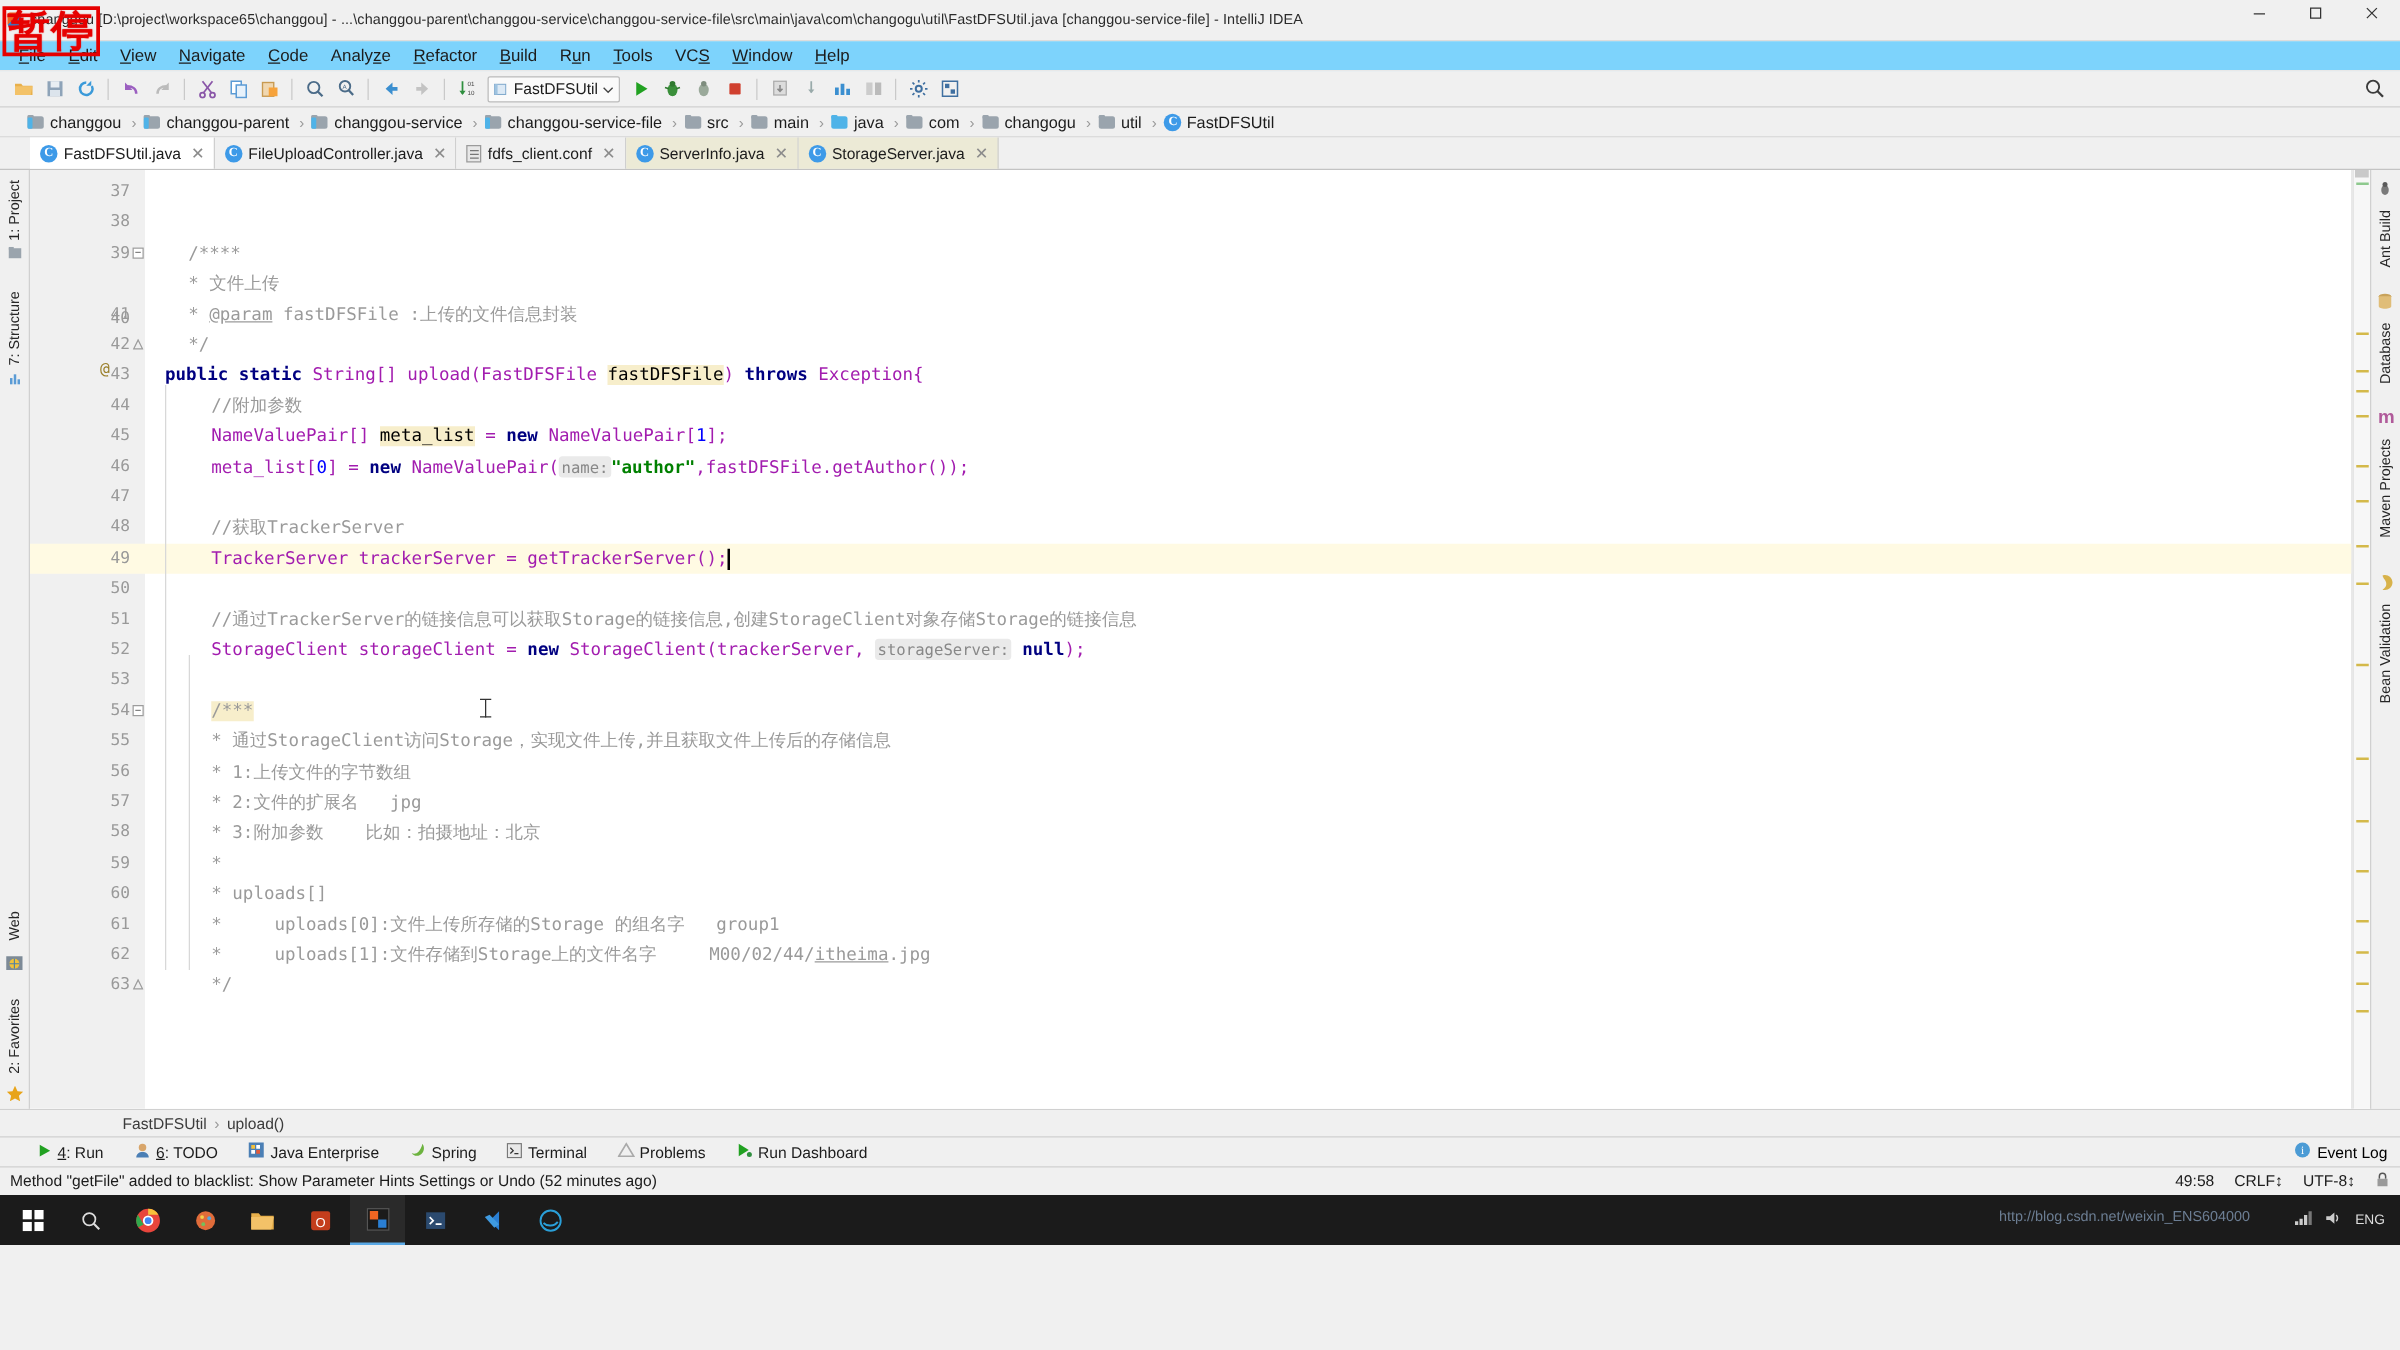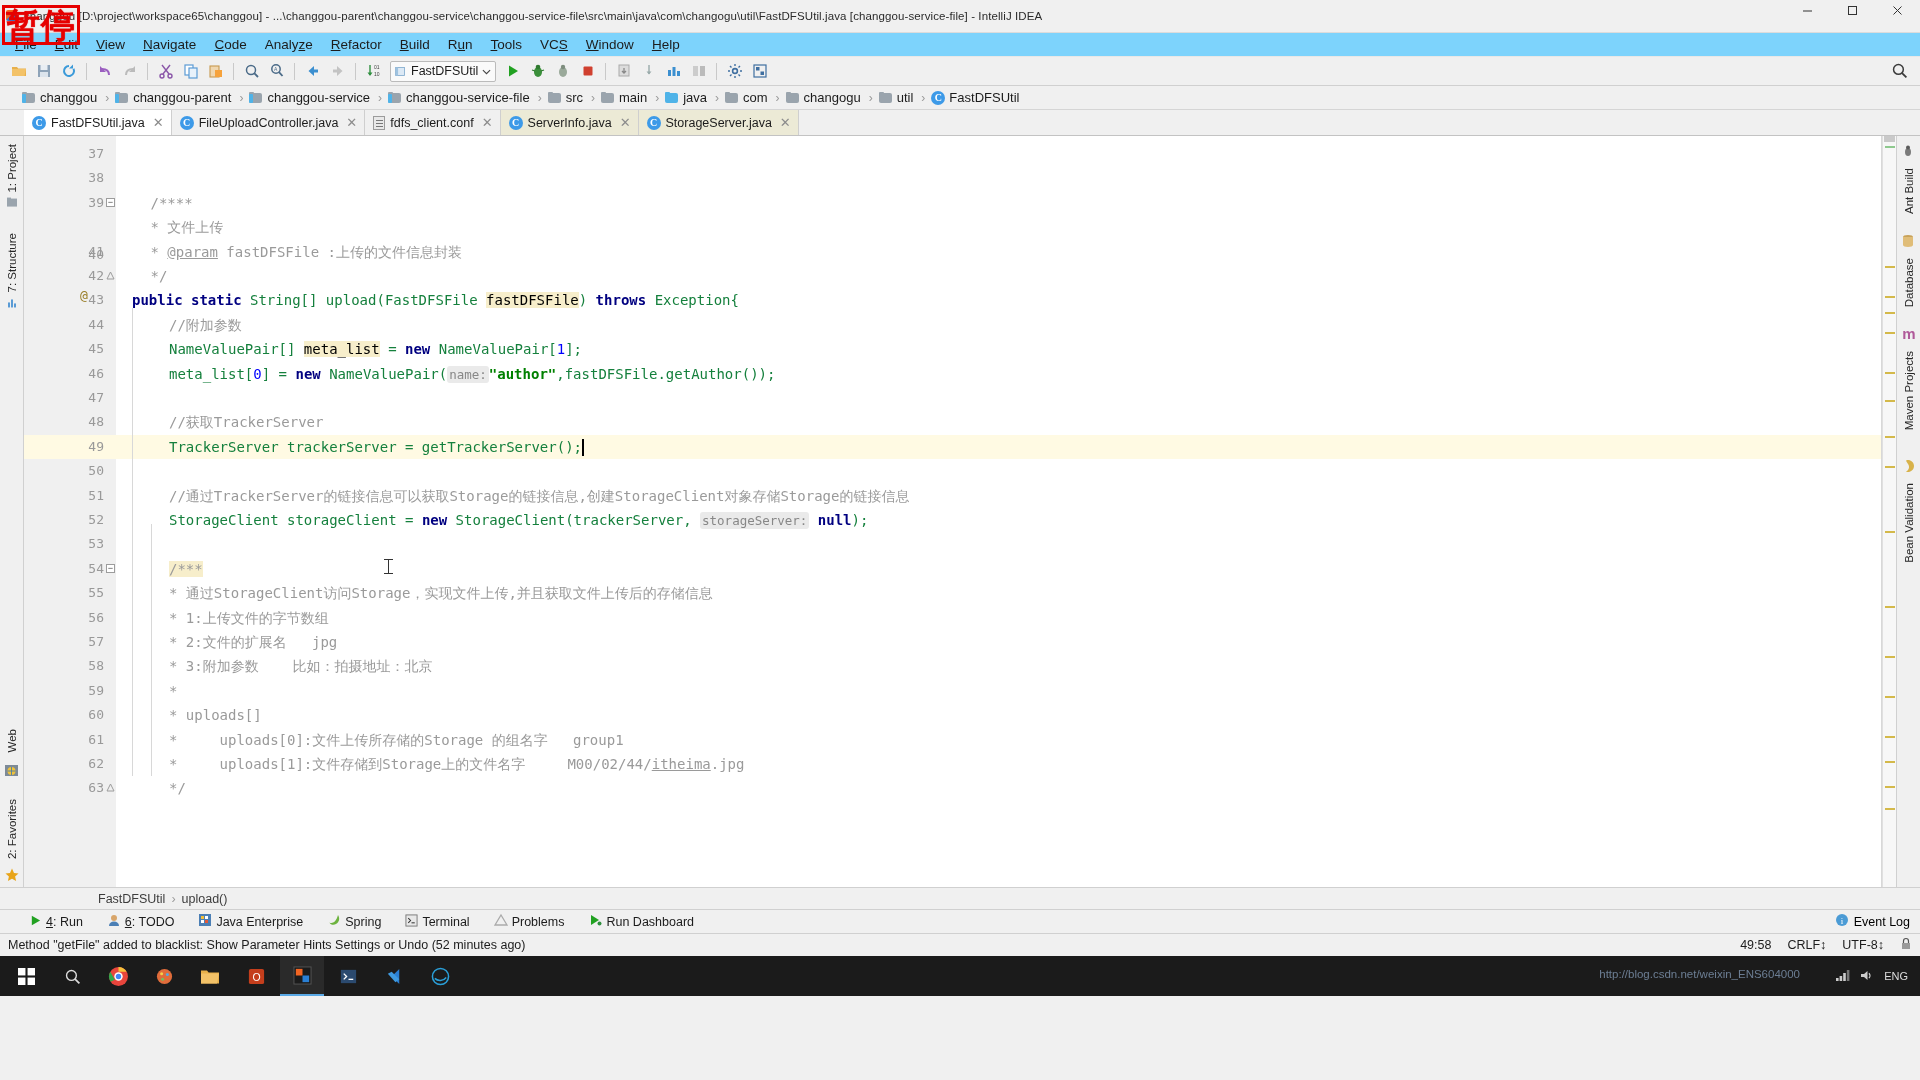--- a/index.html
+++ b/index.html
@@ -99,21 +99,21 @@
   }
   .codeline{
     position:absolute; left:0; height:24.4px; line-height:24.4px; white-space:pre;
     font-family:"DejaVu Sans Mono", monospace; font-size:14px;
   }
   .cur-line-bg{ position:absolute; left:0; right:0; height:24.4px; background:#fffae3;}
   .kw{ color:#000080; font-weight:bold; }
   .cmt{ color:#9a9a9a; }
   .str{ color:#008000; font-weight:bold; }
   .num{ color:#0000ff; }
-  .plain{ color:#15803d; }
+  .plain{ color:#a21caf; }
   .hl-ident{ background:#f7eecb; }
   .hint{ background:#eaeaea; color:#888; border-radius:3px; padding:1px 2px; font-size:12.5px;}
   .fold-mark{ position:absolute; width:9px;height:9px;border:1px solid #9c9c9c;background:#fff;
     display:flex;align-items:center;justify-content:center;font-size:9px;line-height:7px;color:#444;}
   .indent-guide{position:absolute;width:1px;background:#d8d8d8;}
   .at-mark{position:absolute;color:#9a7f2a;font-size:13px;font-family:"DejaVu Sans Mono",monospace;}
   .caret{position:absolute;width:2px;background:#000;height:17px;}
   
   .markers{ width:14px; background:#f7f7f7; border-left:1px solid #e0e0e0; position:relative; flex:none;}
   .mk{ position:absolute; right:1px; width:10px; height:2px; background:#d4b94a;}

